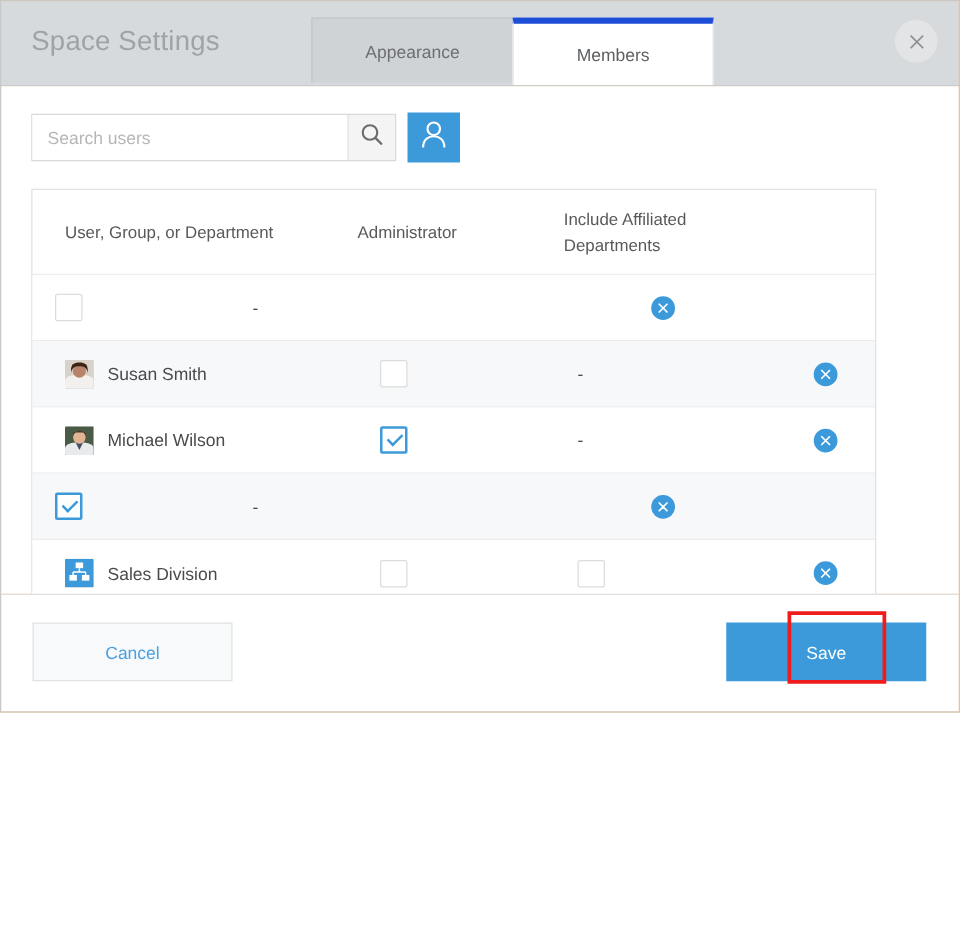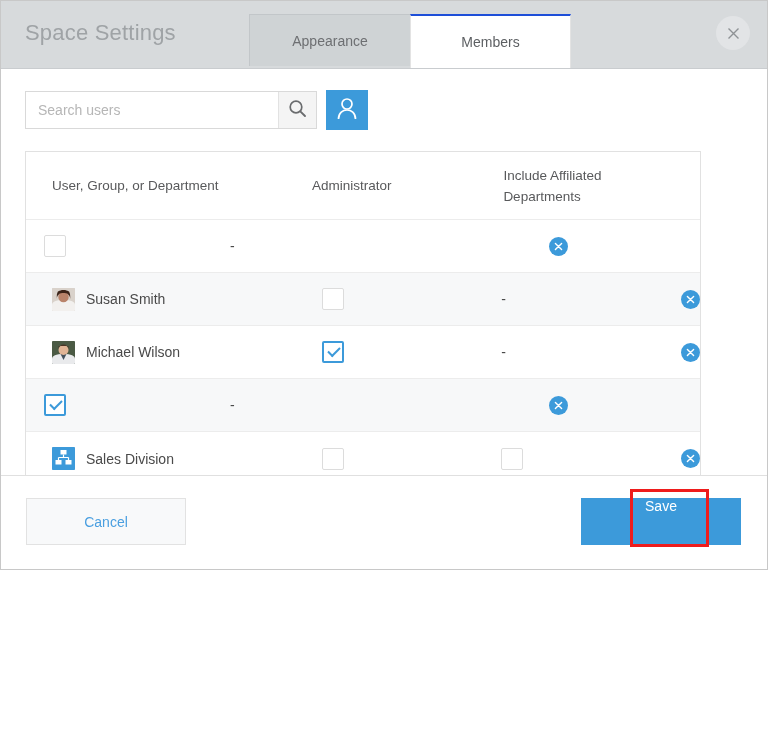--- a/index.html
+++ b/index.html
@@ -54,21 +54,21 @@
     background: #cfd3d5;
     border-left: 1px solid #c2c6c9;
     border-top: 1px solid #c2c6c9;
     cursor: pointer;
   }
   .tab.active {
     background: #ffffff;
     color: #5c5f62;
     border-left: 1px solid #e3e3e3;
     border-right: 1px solid #e3e3e3;
-    border-top: 2px solid #1d4ed8;
+    border-top: 5px solid #1d4ed8;
     height: 54px;
   }
   .close-btn {
     position: absolute;
     right: 17px; top: 15px;
     width: 34px; height: 34px;
     border-radius: 50%;
     background: #e2e4e6;
     display: flex;
     align-items: center;
@@ -129,21 +129,20 @@
     left: 24px; top: 82px;
     width: 676px;
     border: 1px solid #e1e1e1;
     background: #ffffff;
   }
   .row {
     display: flex;
     align-items: center;
     position: relative;
     border-bottom: 1px solid #ececec;
-    gap: 28px;
   }
   .row:last-child { border-bottom: none; }
   .head-row {
     height: 68px;
     align-items: center;
   }
   .head-cell {
     font-size: 13.5px;
     color: #58595b;
     line-height: 21px;
@@ -244,21 +243,21 @@
   }
   .save-btn {
     position: absolute;
     right: 26px; top: 22px;
     width: 160px; height: 47px;
     background: #3c9ada;
     border: none;
     color: #ffffff;
     font-size: 14px;
     font-family: "Liberation Sans", sans-serif;
-    display: flex; justify-content: center;
+    display: flex; align-items: center; justify-content: center;
     cursor: pointer;
   }
 </style>
 </head>
 <body>
 
 <div class="dialog">
 
   <div class="header">
     <div class="title">Space Settings</div>

